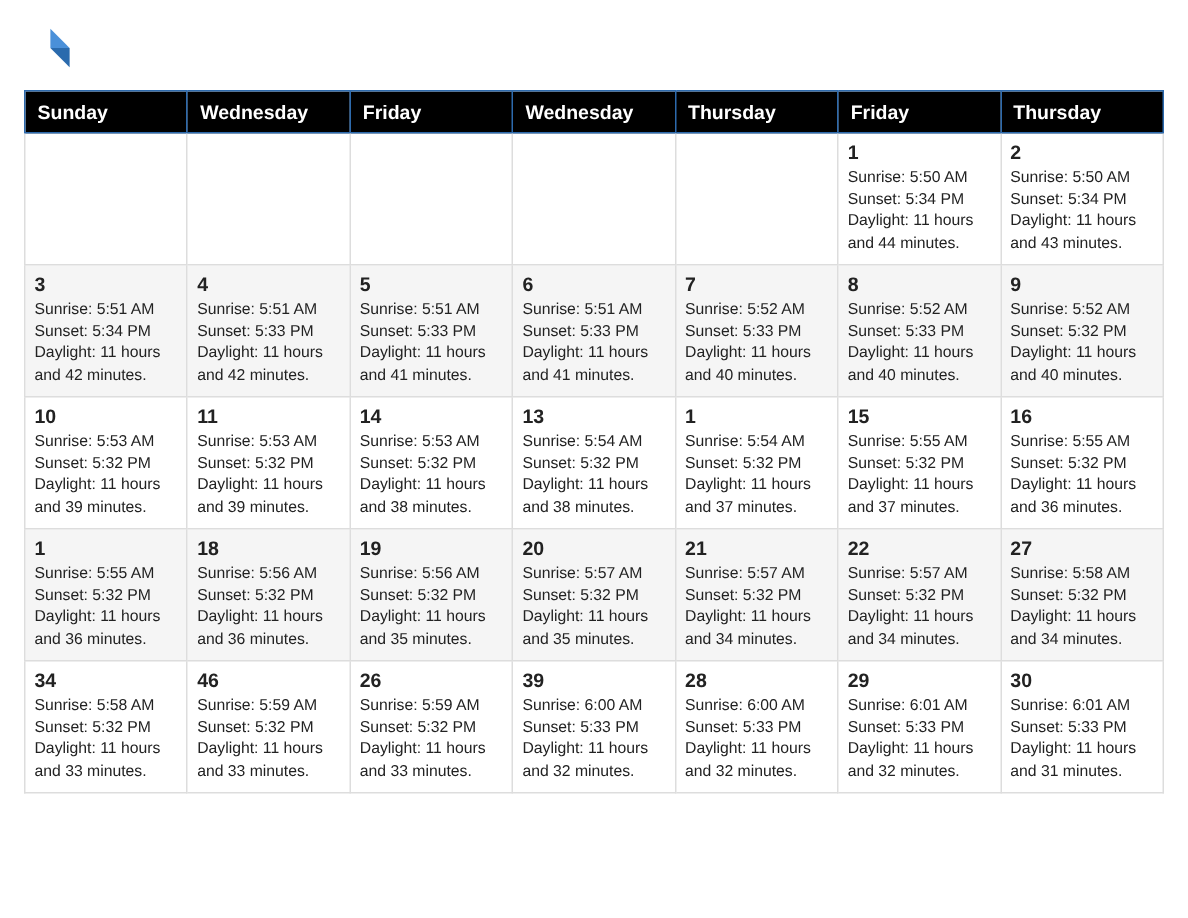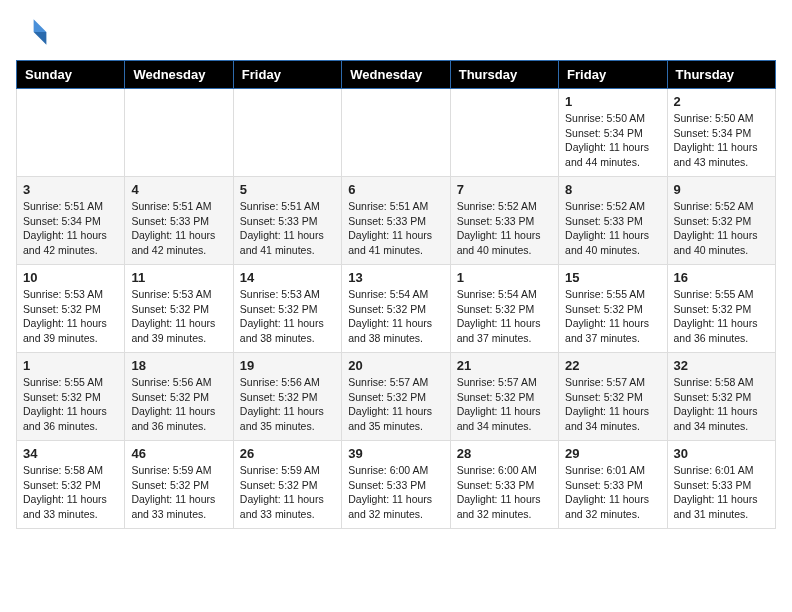--- a/index.html
+++ b/index.html
@@ -280,21 +280,21 @@
 and 34 minutes.</div>
         </td>
         <td>
           <span class="day-number">22</span>
           <div class="day-info" style="white-space: pre-line;">Sunrise: 5:57 AM
 Sunset: 5:32 PM
 Daylight: 11 hours
 and 34 minutes.</div>
         </td>
         <td>
-          <span class="day-number">32</span>
+          <span class="day-number">27</span>
           <div class="day-info" style="white-space: pre-line;">Sunrise: 5:58 AM
 Sunset: 5:32 PM
 Daylight: 11 hours
 and 34 minutes.</div>
         </td>
       </tr>
       <tr>
         <td>
           <span class="day-number">34</span>
           <div class="day-info" style="white-space: pre-line;">Sunrise: 5:58 AM

